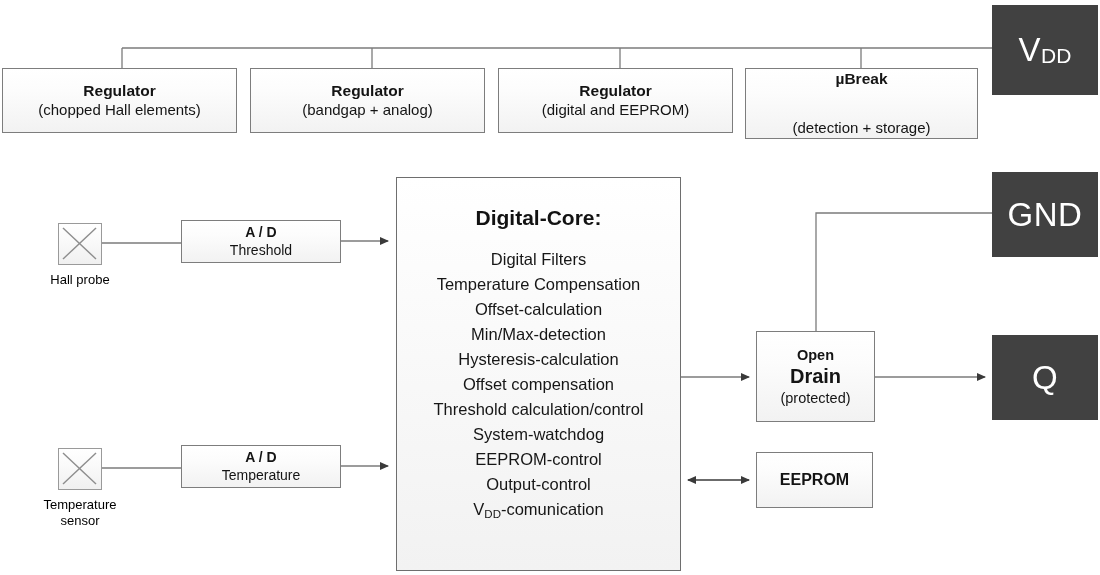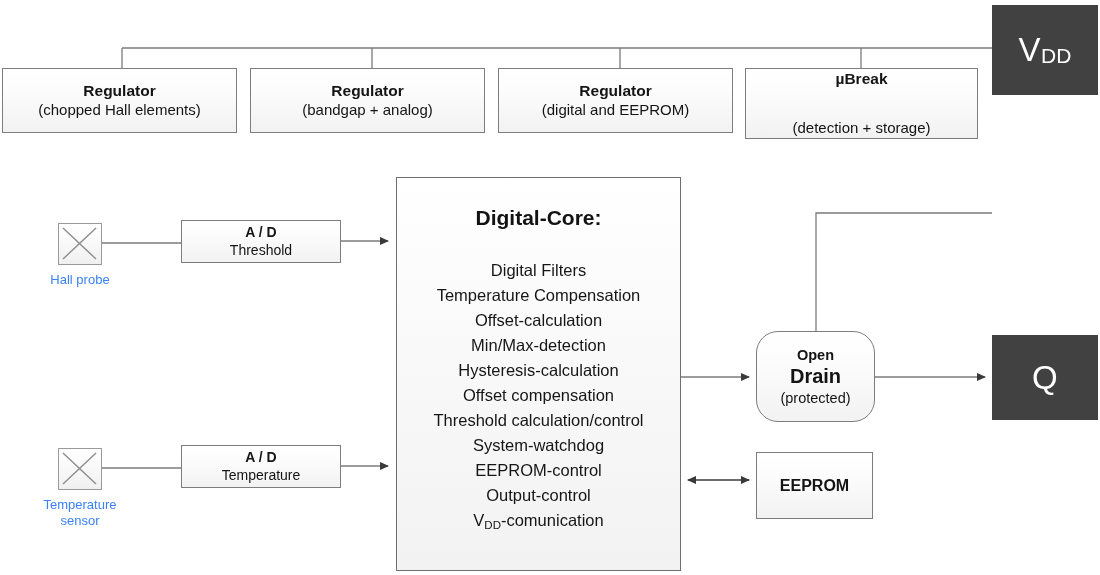--- a/index.html
+++ b/index.html
@@ -70,21 +70,21 @@
     background: linear-gradient(to bottom, #ffffff 0%, #fbfbfb 30%, #f2f2f2 100%);
     display: flex;
     flex-direction: column;
     align-items: center;
     padding-top: 28px;
   }
   #core .core-title {
     font-size: 21px;
     font-weight: bold;
     color: #121212;
-    margin-bottom: 28px;
+    margin-bottom: 17px;
   }
   #core .core-list {
     display: flex;
     flex-direction: column;
     align-items: center;
   }
   #core .core-list .ln {
     font-size: 16.5px;
     line-height: 25px;
     color: #161616;
@@ -102,21 +102,21 @@
     position: absolute;
     box-sizing: border-box;
     border: 1.5px solid #9a9a9a;
     background: linear-gradient(to bottom, #ffffff 0%, #fafafa 40%, #f0f0f0 100%);
   }
   .sensor svg { display: block; }
 
   .caption {
     position: absolute;
     font-size: 13px;
-    color: #3b82f6;
+    color: #000000;
     text-align: center;
     line-height: 16px;
     white-space: pre-line;
   }
 
   
   #wires {
     position: absolute;
     left: 0; top: 0;
     width: 1100px;
@@ -198,20 +198,23 @@
   <div class="block" style="left:745px; top:68px; width:233px; height:71px;justify-content:space-between;">
     <span class="ttl">µBreak</span>
     <span class="sub">(detection + storage)</span>
   </div>
 
   <div class="pad" style="left:992px; top:5px; width:106px; height:90px;">
     <span>V</span>
       <sub>DD</sub>
   </div>
 
+  <div class="pad" style="left:992px; top:172px; width:106px; height:85px;">
+    <span>GND</span>
+  </div>
 
   <div class="pad" style="left:992px; top:335px; width:106px; height:85px;">
     <span>Q</span>
   </div>
 
   <div class="sensor" style="left:58px; top:223px; width:44px; height:42px;">
     <svg width="41" height="39" viewBox="0 0 41 39">
       <line x1="4" y1="4" x2="37" y2="35" stroke="#8d8d8d" stroke-width="1.4"></line>
       <line x1="37" y1="4" x2="4" y2="35" stroke="#8d8d8d" stroke-width="1.4"></line>
     </svg>
@@ -247,23 +250,23 @@
         <div class="ln"><span>Hysteresis-calculation</span></div>
         <div class="ln"><span>Offset compensation</span></div>
         <div class="ln"><span>Threshold calculation/control</span></div>
         <div class="ln"><span>System-watchdog</span></div>
         <div class="ln"><span>EEPROM-control</span></div>
         <div class="ln"><span>Output-control</span></div>
         <div class="ln"><span>V</span><sub>DD</sub><span>-comunication</span></div>
       </div>
   </div>
 
-  <div class="block" style="left:756px; top:331px; width:119px; height:91px;border-radius:22px;">
+  <div class="block" style="left:756px; top:331px; width:119px; height:91px;">
     <span class="ttl" style="font-size:14.5px;">Open</span>
     <span class="ttl" style="font-size:20px;">Drain</span>
     <span class="sub" style="font-size:14.5px;">(protected)</span>
   </div>
 
-  <div class="block" style="left:756px; top:452px; width:117px; height:67px;">
+  <div class="block" style="left:756px; top:452px; width:117px; height:56px;">
     <span class="ttl" style="font-size:16px;">EEPROM</span>
   </div>
 
 </div>
 
 </body></html>

